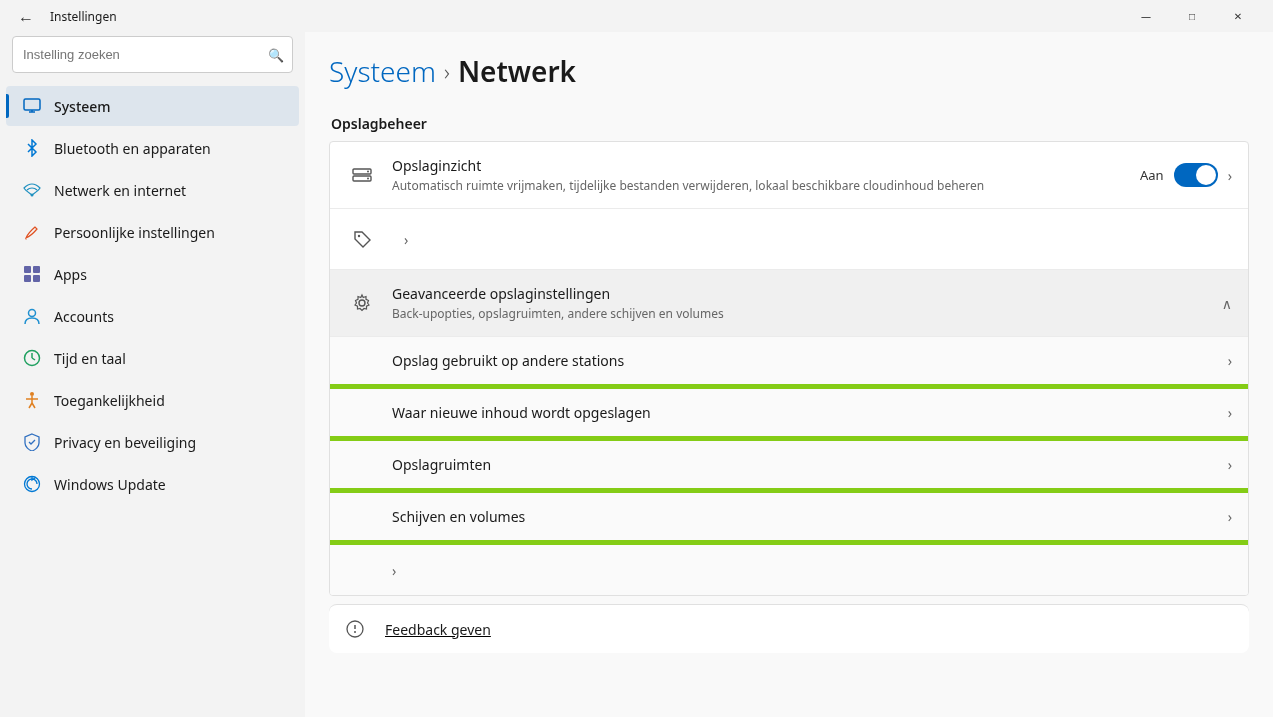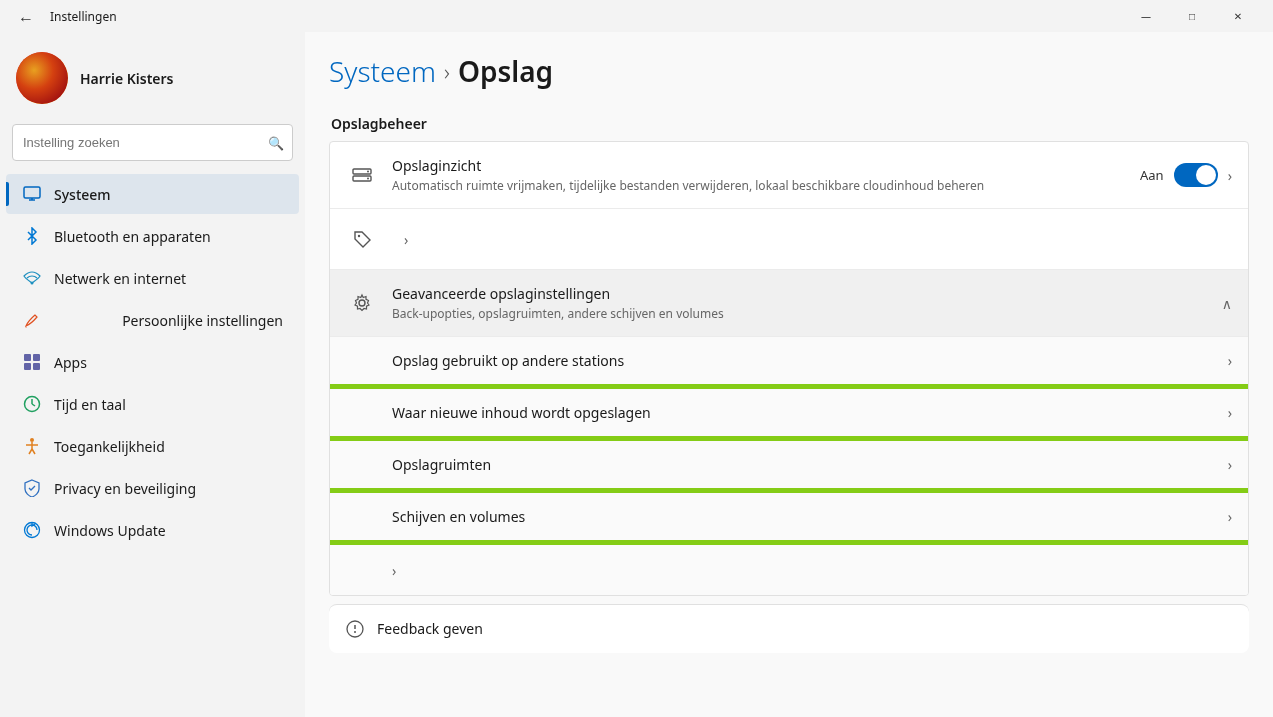--- a/index.html
+++ b/index.html
@@ -300,27 +300,29 @@
     .sub-item:last-child { border-bottom: none; }
     .sub-item-title {
       flex: 1;
       font-size: 14px;
       color: #1a1a1a;
     }
 
     
     .feedback-bar {
       display: flex;
-      gap: 12px;
+      align-items: center;
+      gap: 20px;
       padding: 14px 16px;
       background: white;
       border-top: 1px solid #e0e0e0;
       margin-top: 8px;
       border-radius: 8px;
       cursor: pointer;
+      text-decoration: underline;
     }
 
     
     svg { display: block; }
 
   </style>
 </head>
 <body>
 
 <div class="titlebar">
@@ -338,26 +340,20 @@
     <div class="titlebar-btn close">
       <span>✕</span>
     </div>
   </div>
 </div>
 
 <div class="app-body">
 
   <div class="sidebar">
 
-    <div class="user-section">
-      <div class="user-avatar">
-        <div class="user-avatar-inner"></div>
-      </div>
-      <span class="user-name">Harrie Kisters</span>
-    </div>
 
     <div class="search-box">
       <input class="search-input" type="text" placeholder="Instelling zoeken" style="">
       <span class="search-icon-wrap">🔍</span>
     </div>
 
     <div class="nav-item active">
       <div class="nav-icon">
         <svg width="18" height="18" viewBox="0 0 18 18" fill="none">
           <rect x="1" y="2" width="16" height="11" rx="1.5" stroke="#0067c0" stroke-width="1.5" fill="none"></rect>
@@ -381,21 +377,21 @@
       <div class="nav-icon">
         <svg width="18" height="14" viewBox="0 0 18 14" fill="none">
           <path d="M9 12 C5 9, 2 7, 1 5 C3 3, 6 1, 9 1 C12 1, 15 3, 17 5 C16 7, 13 9, 9 12Z" stroke="#1e90c0" stroke-width="1.2" fill="none"></path>
           <circle cx="9" cy="12" r="1.5" fill="#1e90c0"></circle>
           <path d="M4 7 C5.5 5.5, 7 5, 9 5 C11 5, 12.5 5.5, 14 7" stroke="#1e90c0" stroke-width="1.2" fill="none"></path>
         </svg>
       </div>
       <span style="font-size:14px;">Netwerk en internet</span>
     </div>
 
-    <div class="nav-item" style="position:relative;justify-content:space-between;">
+    <div class="nav-item" style="position:relative;">
       <div class="nav-icon">
         <svg width="18" height="18" viewBox="0 0 18 18" fill="none">
           <path d="M3 15 Q5 10, 12 4 L14 6 Q8 13, 3 15Z" stroke="#e05020" stroke-width="1.2" fill="none"></path>
           <path d="M3 15 Q2 16, 3 17 Q4 17, 3 15Z" fill="#e05020"></path>
         </svg>
       </div>
       <span style="font-size:14px;">Persoonlijke instellingen</span>
 
     </div>
 
@@ -404,20 +400,29 @@
         <svg width="18" height="18" viewBox="0 0 18 18" fill="none">
           <rect x="1" y="1" width="7" height="7" rx="1" fill="#6264a7"></rect>
           <rect x="10" y="1" width="7" height="7" rx="1" fill="#6264a7"></rect>
           <rect x="1" y="10" width="7" height="7" rx="1" fill="#6264a7"></rect>
           <rect x="10" y="10" width="7" height="7" rx="1" fill="#6264a7"></rect>
         </svg>
       </div>
       <span style="font-size:14px;">Apps</span>
     </div>
 
+    <div class="nav-item">
+      <div class="nav-icon">
+        <svg width="18" height="18" viewBox="0 0 18 18" fill="none">
+          <circle cx="9" cy="6" r="3.5" stroke="#2090d0" stroke-width="1.5" fill="none"></circle>
+          <path d="M2 17 C2 13, 5 11, 9 11 C13 11, 16 13, 16 17" stroke="#2090d0" stroke-width="1.5" fill="none"></path>
+        </svg>
+      </div>
+      <span style="font-size:14px;">Accounts</span>
+    </div>
 
     <div class="nav-item" style="position:relative;">
       <div class="nav-icon">
         <svg width="18" height="18" viewBox="0 0 18 18" fill="none">
           <circle cx="9" cy="9" r="7.5" stroke="#20a060" stroke-width="1.5" fill="none"></circle>
           <line x1="9" y1="4" x2="9" y2="9" stroke="#20a060" stroke-width="1.5"></line>
           <line x1="9" y1="9" x2="12" y2="11" stroke="#20a060" stroke-width="1.5"></line>
         </svg>
       </div>
       <span style="font-size:14px;">Tijd en taal</span>
@@ -460,21 +465,21 @@
       <span style="font-size:14px;">Windows Update</span>
     </div>
 
   </div>
 
   <div class="content">
 
     <div class="breadcrumb">
       <span class="breadcrumb-systeem">Systeem</span>
       <span class="breadcrumb-sep">›</span>
-      <span class="breadcrumb-current">Opslag</span>
+      <span class="breadcrumb-current">Netwerk</span>
     </div>
 
     <div class="section-label">Opslagbeheer</div>
 
     <div class="card-list">
 
       <div class="card-item">
         <div class="card-icon">
           <svg width="20" height="20" viewBox="0 0 20 20" fill="none">
             <rect x="1" y="4" width="18" height="5" rx="1" stroke="#555" stroke-width="1.4" fill="none"></rect>

